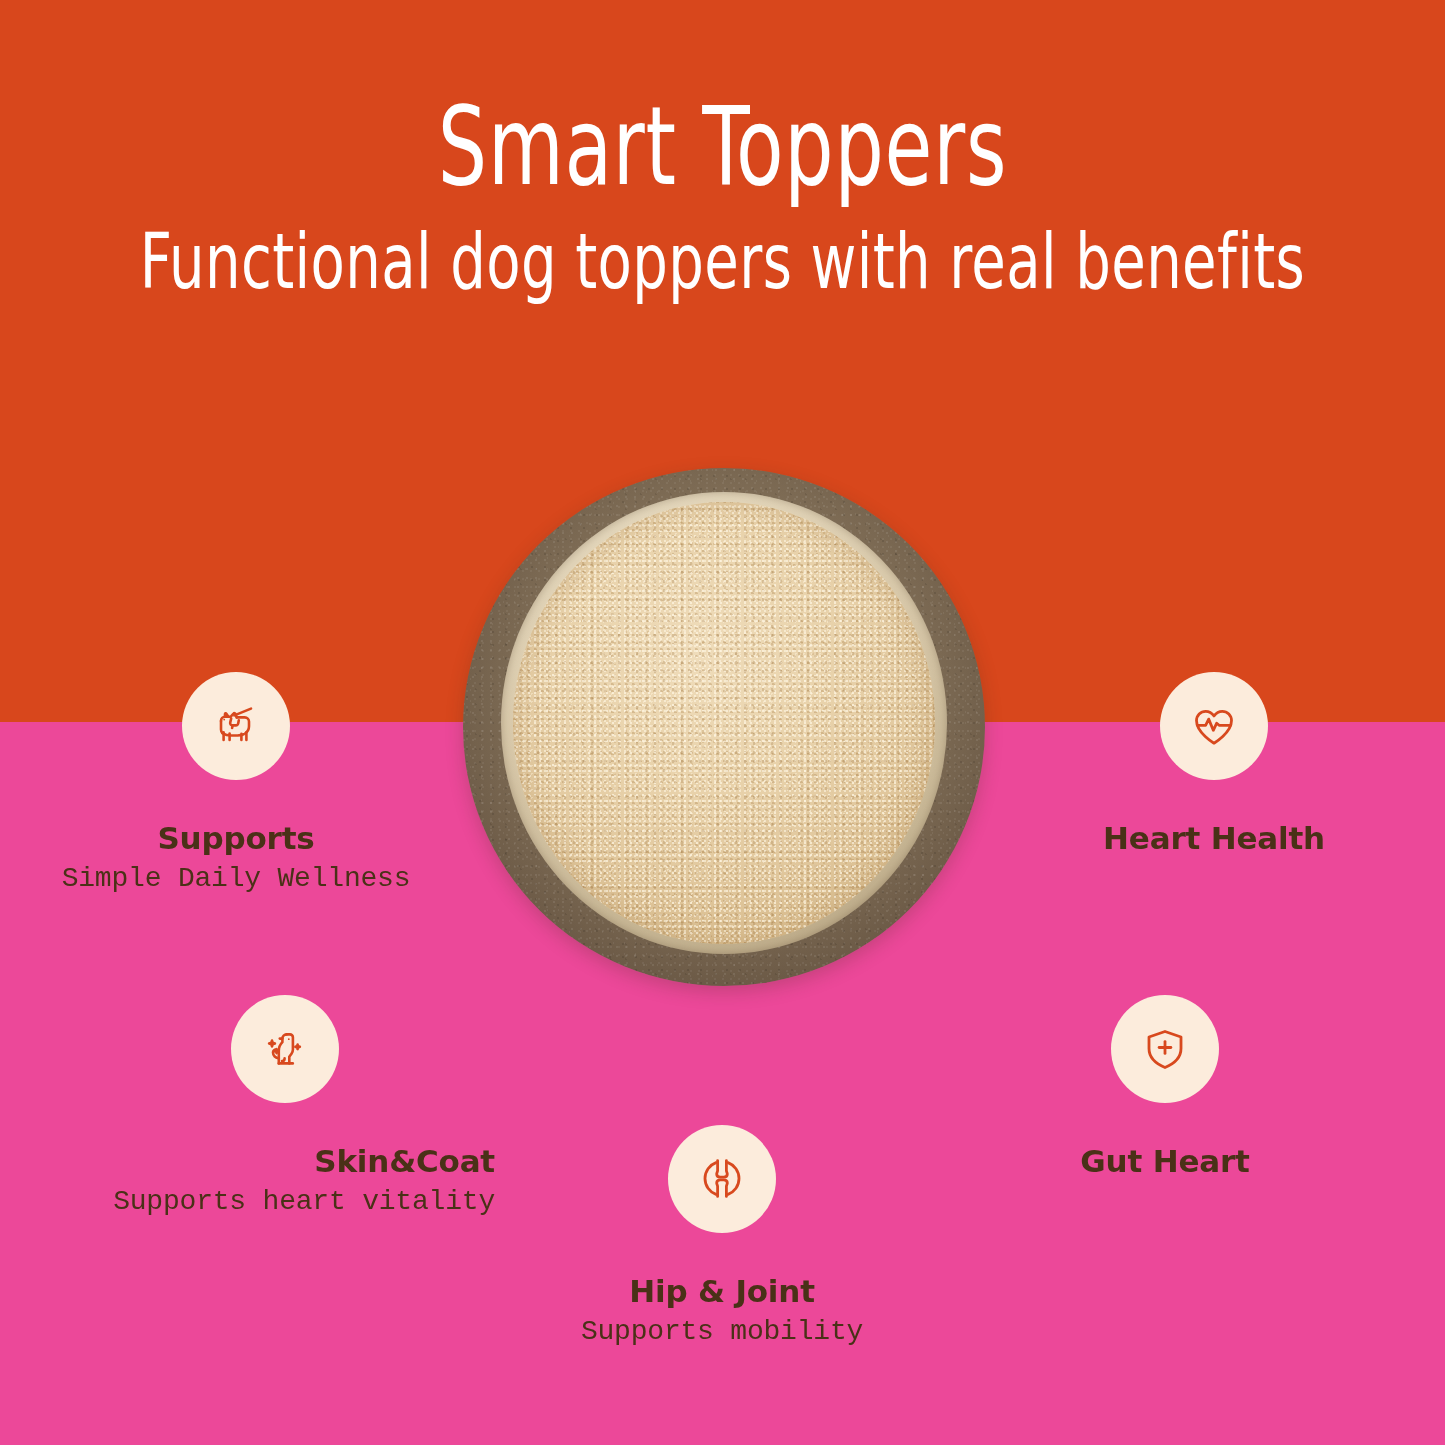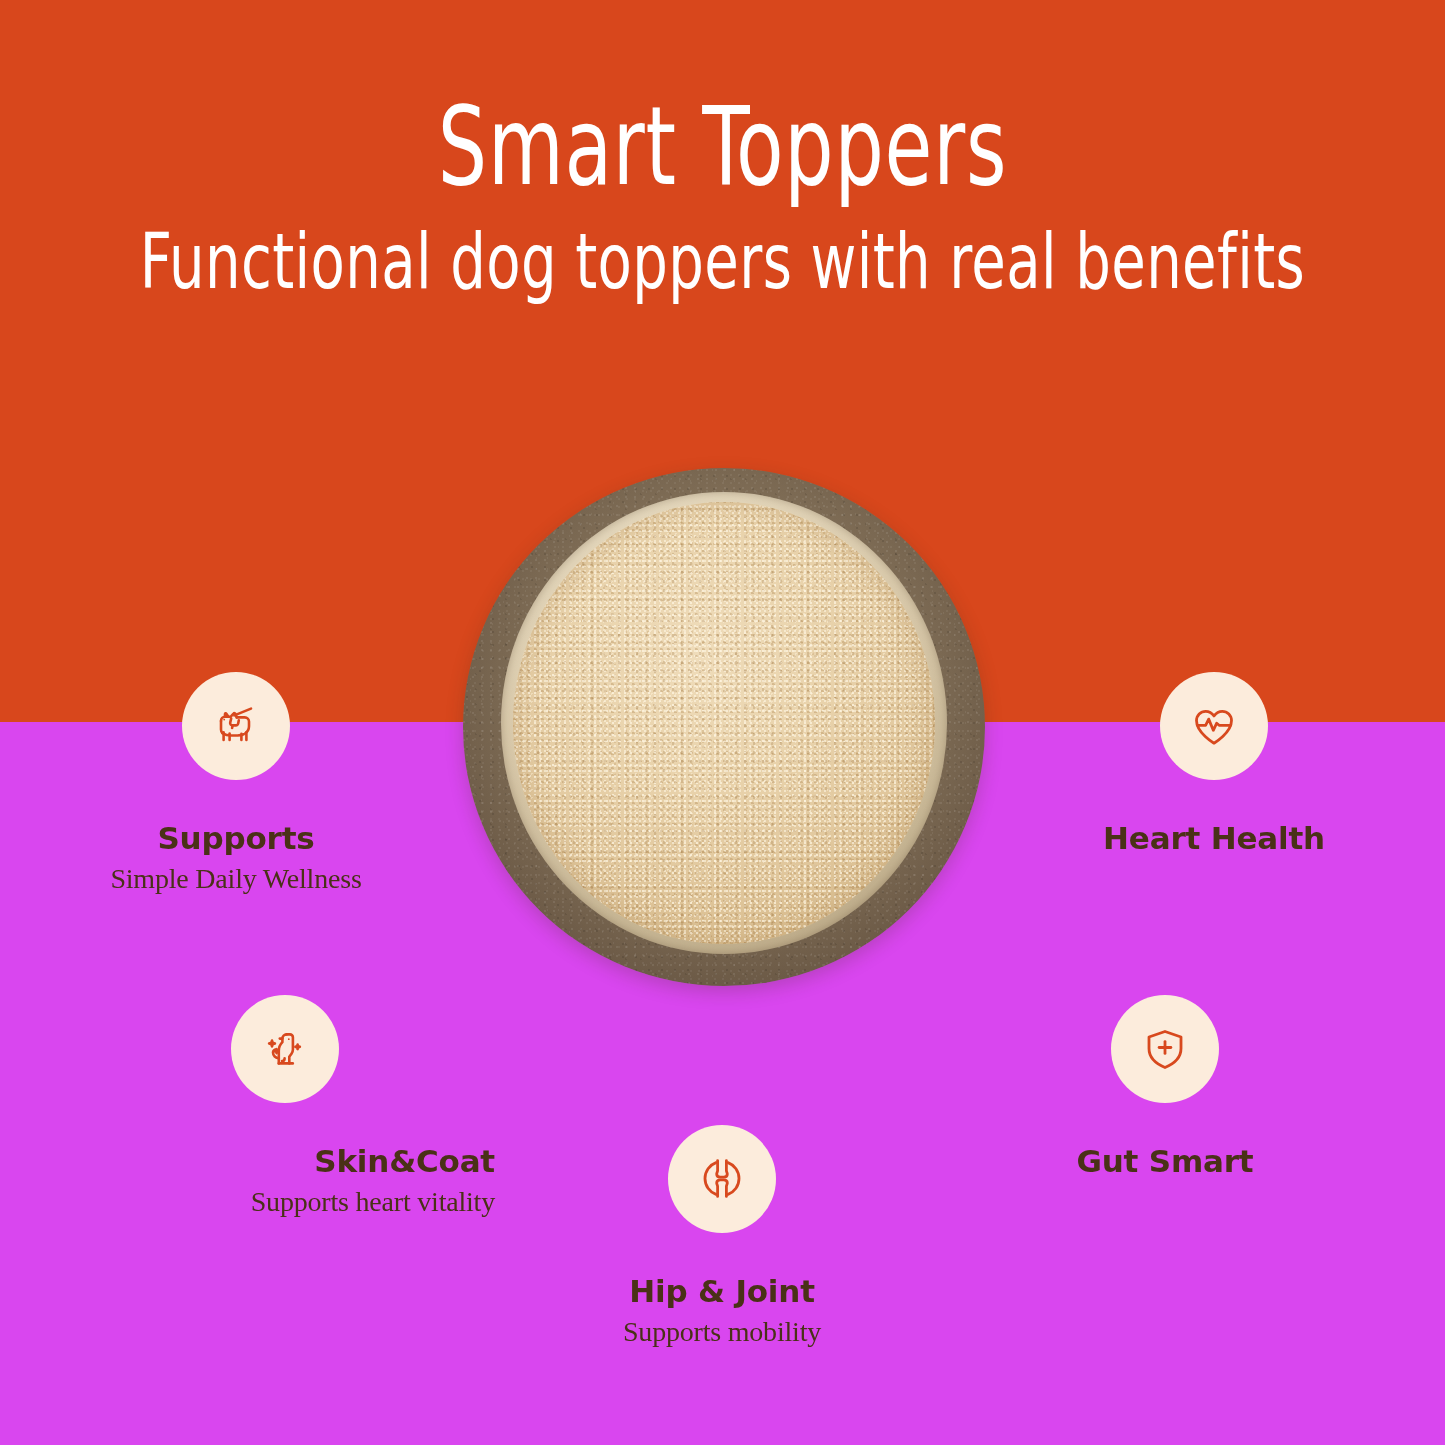--- a/index.html
+++ b/index.html
@@ -6,21 +6,21 @@
   * { box-sizing: border-box; margin: 0; padding: 0; }
   html, body {
     width: 1445px; height: 1445px;
     background: #ffffff;
     font-family: "DejaVu Sans", sans-serif;
     overflow: hidden;
   }
   #stage {
     position: relative;
     width: 1445px; height: 1445px;
-    background: #d946ef;
+    background: #ec4899;
     overflow: hidden;
   }
 
   
   .hero-band {
     position: absolute;
     left: 0; top: 0;
     width: 1445px; height: 722px;
     background: #d8471c;
   }
@@ -142,21 +142,21 @@
     margin-top: 40px;
     font-family: "DejaVu Sans", sans-serif;
     font-size: 31px;
     font-weight: 700;
     color: #4a3117;
     line-height: 1.2;
     letter-spacing: -0.2px;
   }
   .benefit-desc {
     margin-top: 4px;
-    font-family: Liberation Serif, serif;
+    font-family: Liberation Mono, monospace;
     font-size: 28px;
     font-weight: 400;
     color: #4a3117;
     line-height: 1.25;
     letter-spacing: -0.2px;
   }
 
   
   .pos-original   { left: 26px;   top: 672px; }
   .pos-heart      { left: 1004px; top: 672px; }
@@ -241,21 +241,21 @@
   <div class="benefit pos-gut">
     <div class="icon-circle">
       <span>
         <svg width="54" height="54" viewBox="0 0 54 54" fill="none" stroke="#d8491e" stroke-width="2.8" stroke-linecap="round" stroke-linejoin="round">
           <path d="M27 9.5L43 15v11.6c0 8.6-6.4 15-16 18.9-9.6-3.9-16-10.3-16-18.9V15z"></path>
           <path d="M27 19.6v11.8"></path>
           <path d="M21.1 25.5h11.8"></path>
         </svg>
       </span>
     </div>
-    <div class="benefit-title">Gut Smart</div>
+    <div class="benefit-title">Gut Heart</div>
   </div>
 
   <div class="benefit pos-hipjoint">
     <div class="icon-circle">
       <span>
         <svg width="54" height="54" viewBox="0 0 54 54" fill="none" stroke="#d8491e" stroke-width="2.8" stroke-linecap="round" stroke-linejoin="round">
           <path d="M21 10.6C14.5 13 10 19.2 10 26.5S14.5 40 21 42.4"></path>
           <path d="M33 10.6c6.5 2.4 11 8.6 11 15.9s-4.5 13.5-11 15.9"></path>
           <path d="M22.6 8.6v9.8c0 1.3-.9 2.3-.9 3.7 0 2 1.7 3.1 3.6 3.1h3.4c1.9 0 3.6-1.1 3.6-3.1 0-1.4-.9-2.4-.9-3.7V8.6"></path>
           <path d="M22.6 44.4v-9.8c0-1.3-.9-2.3-.9-3.7 0-2 1.7-3.1 3.6-3.1h3.4c1.9 0 3.6 1.1 3.6 3.1 0 1.4-.9 2.4-.9 3.7v9.8"></path>

